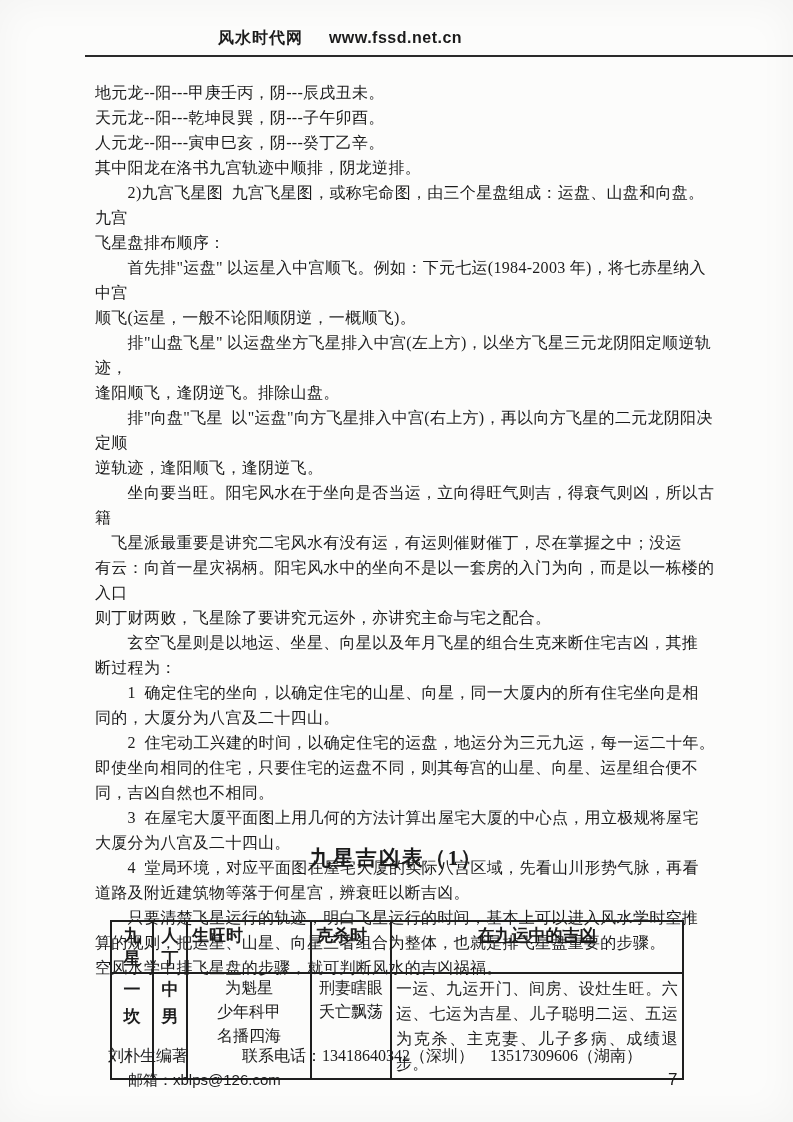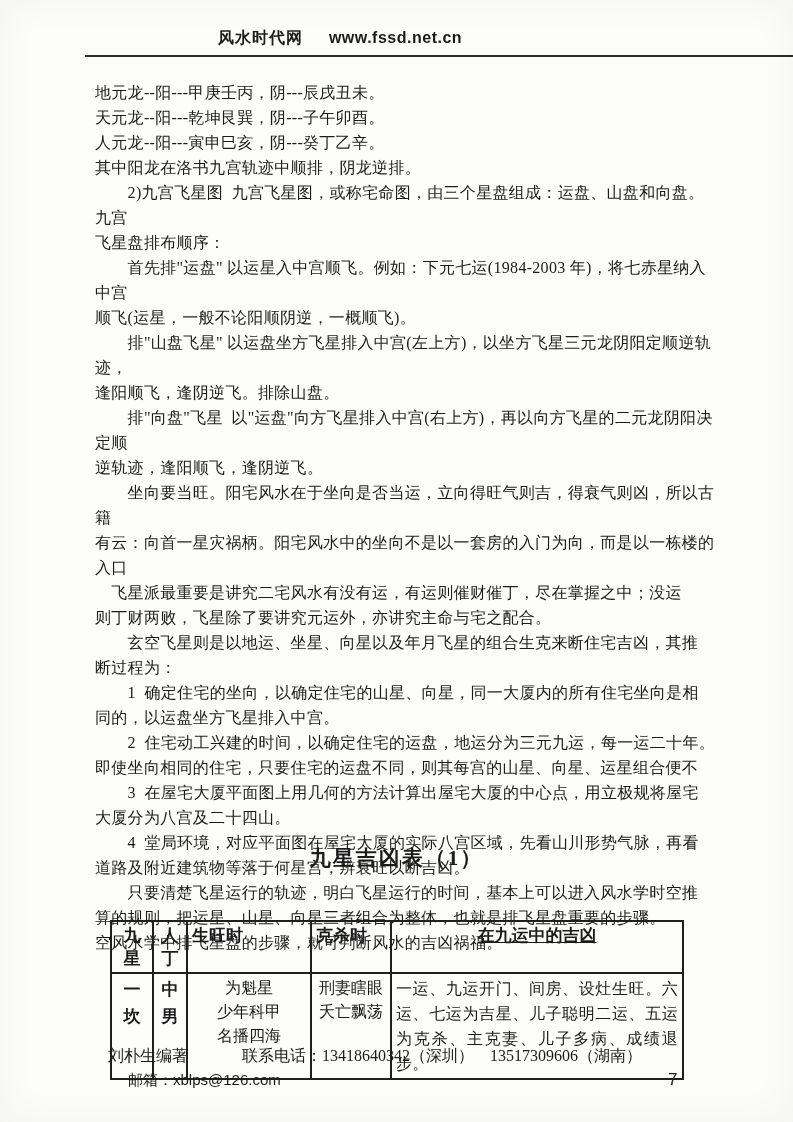--- a/index.html
+++ b/index.html
@@ -111,29 +111,30 @@
       <div class="line">其中阳龙在洛书九宫轨迹中顺排，阴龙逆排。</div>
       <div class="line">　　2)九宫飞星图  九宫飞星图，或称宅命图，由三个星盘组成：运盘、山盘和向盘。九宫</div>
       <div class="line">飞星盘排布顺序：</div>
       <div class="line">　　首先排"运盘" 以运星入中宫顺飞。例如：下元七运(1984-2003 年)，将七赤星纳入中宫</div>
       <div class="line">顺飞(运星，一般不论阳顺阴逆，一概顺飞)。</div>
       <div class="line">　　排"山盘飞星" 以运盘坐方飞星排入中宫(左上方)，以坐方飞星三元龙阴阳定顺逆轨迹，</div>
       <div class="line">逢阳顺飞，逢阴逆飞。排除山盘。</div>
       <div class="line">　　排"向盘"飞星  以"运盘"向方飞星排入中宫(右上方)，再以向方飞星的二元龙阴阳决定顺</div>
       <div class="line">逆轨迹，逢阳顺飞，逢阴逆飞。</div>
       <div class="line">　　坐向要当旺。阳宅风水在于坐向是否当运，立向得旺气则吉，得衰气则凶，所以古籍</div>
+      <div class="line">　飞星派最重要是讲究二宅风水有没有运，有运则催财催丁，尽在掌握之中；没运</div>
       <div class="line">有云：向首一星灾祸柄。阳宅风水中的坐向不是以一套房的入门为向，而是以一栋楼的入口</div>
-      <div class="line">　飞星派最重要是讲究二宅风水有没有运，有运则催财催丁，尽在掌握之中；没运</div>
       <div class="line">则丁财两败，飞星除了要讲究元运外，亦讲究主命与宅之配合。</div>
       <div class="line">　　玄空飞星则是以地运、坐星、向星以及年月飞星的组合生克来断住宅吉凶，其推</div>
       <div class="line">断过程为：</div>
       <div class="line">　　1  确定住宅的坐向，以确定住宅的山星、向星，同一大厦内的所有住宅坐向是相</div>
-      <div class="line">同的，以运盘坐方飞星排入中宫。</div>
+      <div class="line">同的，大厦分为八宫及二十四山。</div>
       <div class="line">　　2  住宅动工兴建的时间，以确定住宅的运盘，地运分为三元九运，每一运二十年。</div>
       <div class="line">即使坐向相同的住宅，只要住宅的运盘不同，则其每宫的山星、向星、运星组合便不</div>
+      <div class="line">同，吉凶自然也不相同。</div>
       <div class="line">　　3  在屋宅大厦平面图上用几何的方法计算出屋宅大厦的中心点，用立极规将屋宅</div>
       <div class="line">大厦分为八宫及二十四山。</div>
       <div class="line">　　4  堂局环境，对应平面图在屋宅大厦的实际八宫区域，先看山川形势气脉，再看</div>
       <div class="line">道路及附近建筑物等落于何星宫，辨衰旺以断吉凶。</div>
       <div class="line">　　只要清楚飞星运行的轨迹，明白飞星运行的时间，基本上可以进入风水学时空推</div>
       <div class="line">算的规则，把运星、山星、向星三者组合为整体，也就是排飞星盘重要的步骤。</div>
       <div class="line">空风水学中排飞星盘的步骤，就可判断风水的吉凶祸福。</div>
     </div>
 
   <div class="table-title">九星吉凶表（1）</div>

